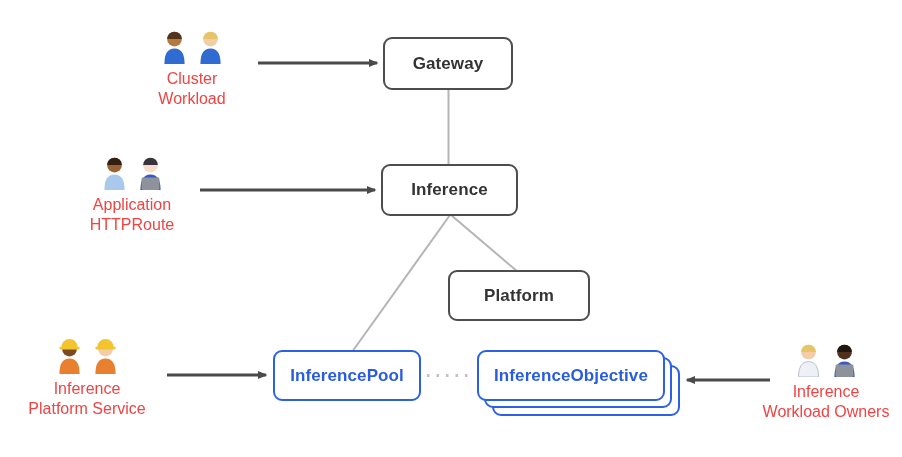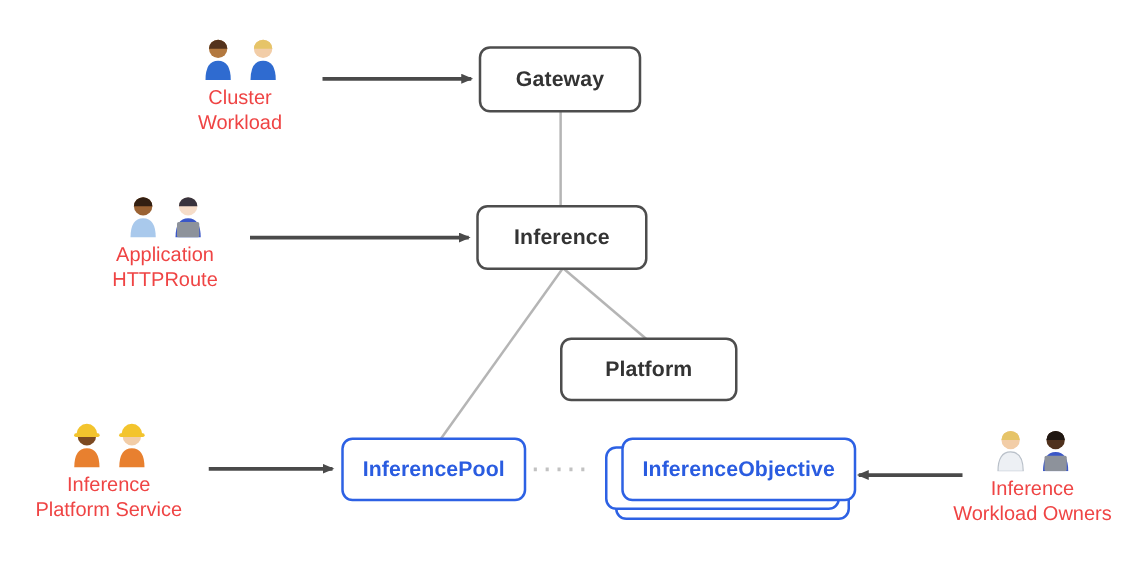--- a/index.html
+++ b/index.html
@@ -23,21 +23,21 @@
   
   #objective-stack{position:absolute;left:477px;top:350px;width:203px;height:66px;z-index:2;}
   .stack-layer{
     position:absolute;width:188px;height:51px;box-sizing:border-box;
     background:#ffffff;border:2.5px solid #2d61e4;border-radius:9px;
   }
   .layer-back{left:15px;top:15px;}
   .layer-mid{left:7px;top:7px;}
   .layer-front{
     left:0;top:0;display:flex;align-items:center;justify-content:center;
-    font-weight:bold;font-size:17px;color:#2a5ce0;letter-spacing:.1px;margin-left:20px;
+    font-weight:bold;font-size:17px;color:#2a5ce0;letter-spacing:.1px;
   }
   
   .persona{
     position:absolute;z-index:2;width:160px;
     display:flex;flex-direction:column;align-items:center;
     color:#ef4444;font-size:16px;line-height:20px;text-align:center;
   }
   .figs{display:flex;gap:5px;margin-bottom:5px;height:38px;align-items:flex-end;}
   #p-cluster{left:112px;top:26px;}
   #p-appdev{left:52px;top:152px;}

